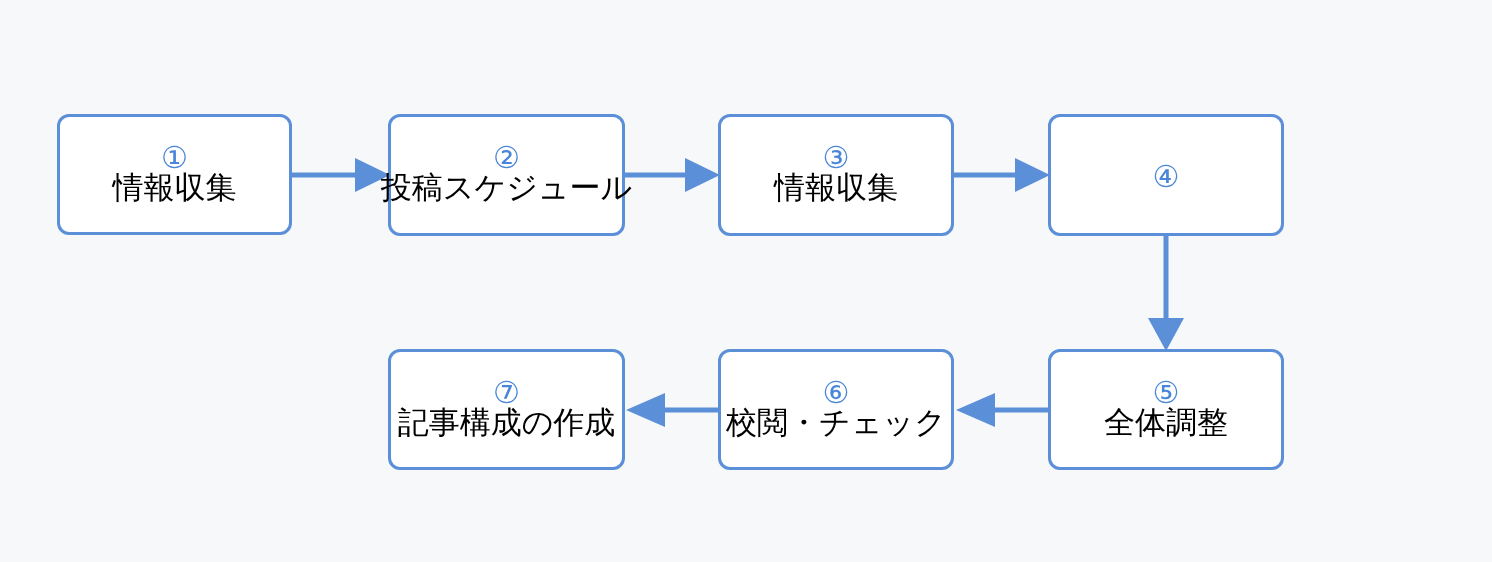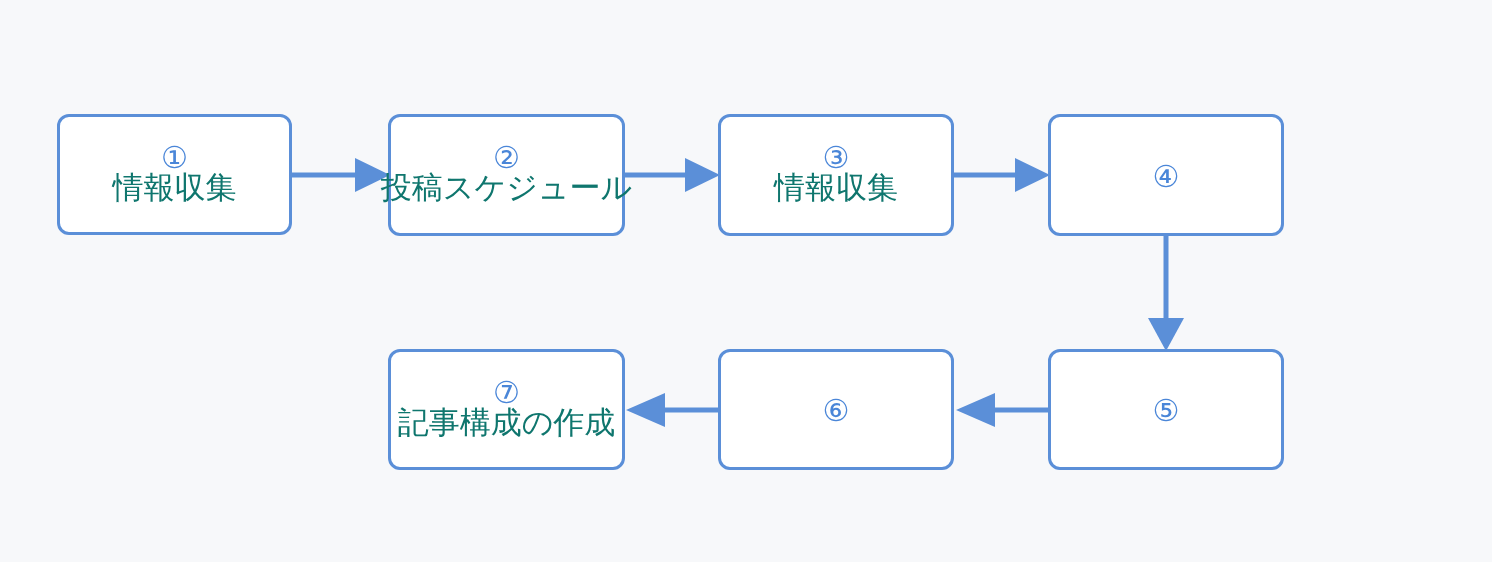--- a/index.html
+++ b/index.html
@@ -48,21 +48,21 @@
   }
   .node-num {
     color: #4a86d8;
     font-size: 30px;
     line-height: 0.92;
     display: block;
     text-align: center;
     margin-bottom: -3px;
   }
   .node-label {
-    color: #0f766e;
+    color: #000000;
     font-size: 31px;
     line-height: 1.18;
     white-space: nowrap;
     text-align: center;
     display: block;
   }
   
   #node-1 { left: 57px;   top: 114px; width: 235px; height: 121px; }
   #node-2 { left: 388px;  top: 114px; width: 237px; height: 122px; }
   #node-3 { left: 718px;  top: 114px; width: 236px; height: 122px; }
@@ -132,26 +132,28 @@
 
   <div class="node" id="node-4">
     <div class="node-inner">
       <span class="node-num">④</span>
     </div>
   </div>
 
   <div class="node" id="node-5">
     <div class="node-inner">
       <span class="node-num">⑤</span>
+      <span class="node-label">全体調整</span>
     </div>
   </div>
 
   <div class="node" id="node-6">
     <div class="node-inner">
       <span class="node-num">⑥</span>
+      <span class="node-label">校閲・チェック</span>
     </div>
   </div>
 
   <div class="node" id="node-7">
     <div class="node-inner">
       <span class="node-num">⑦</span>
       <span class="node-label">記事構成の作成</span>
     </div>
   </div>
 

